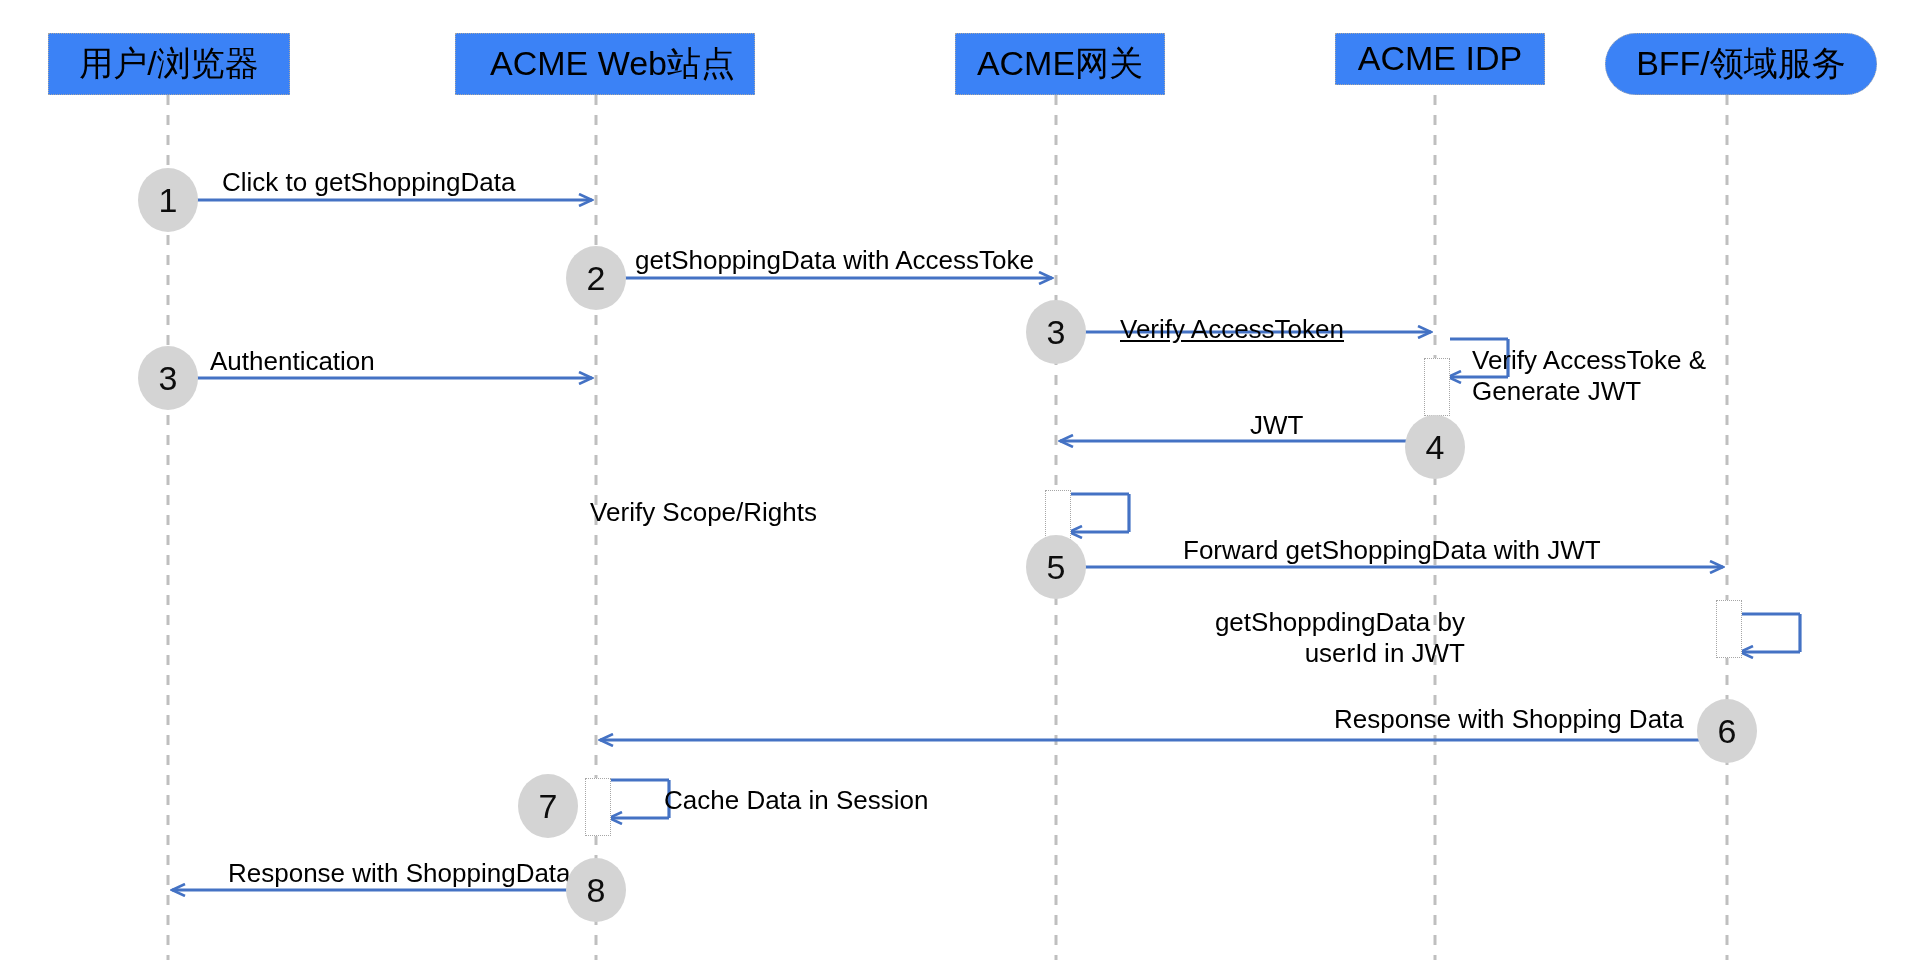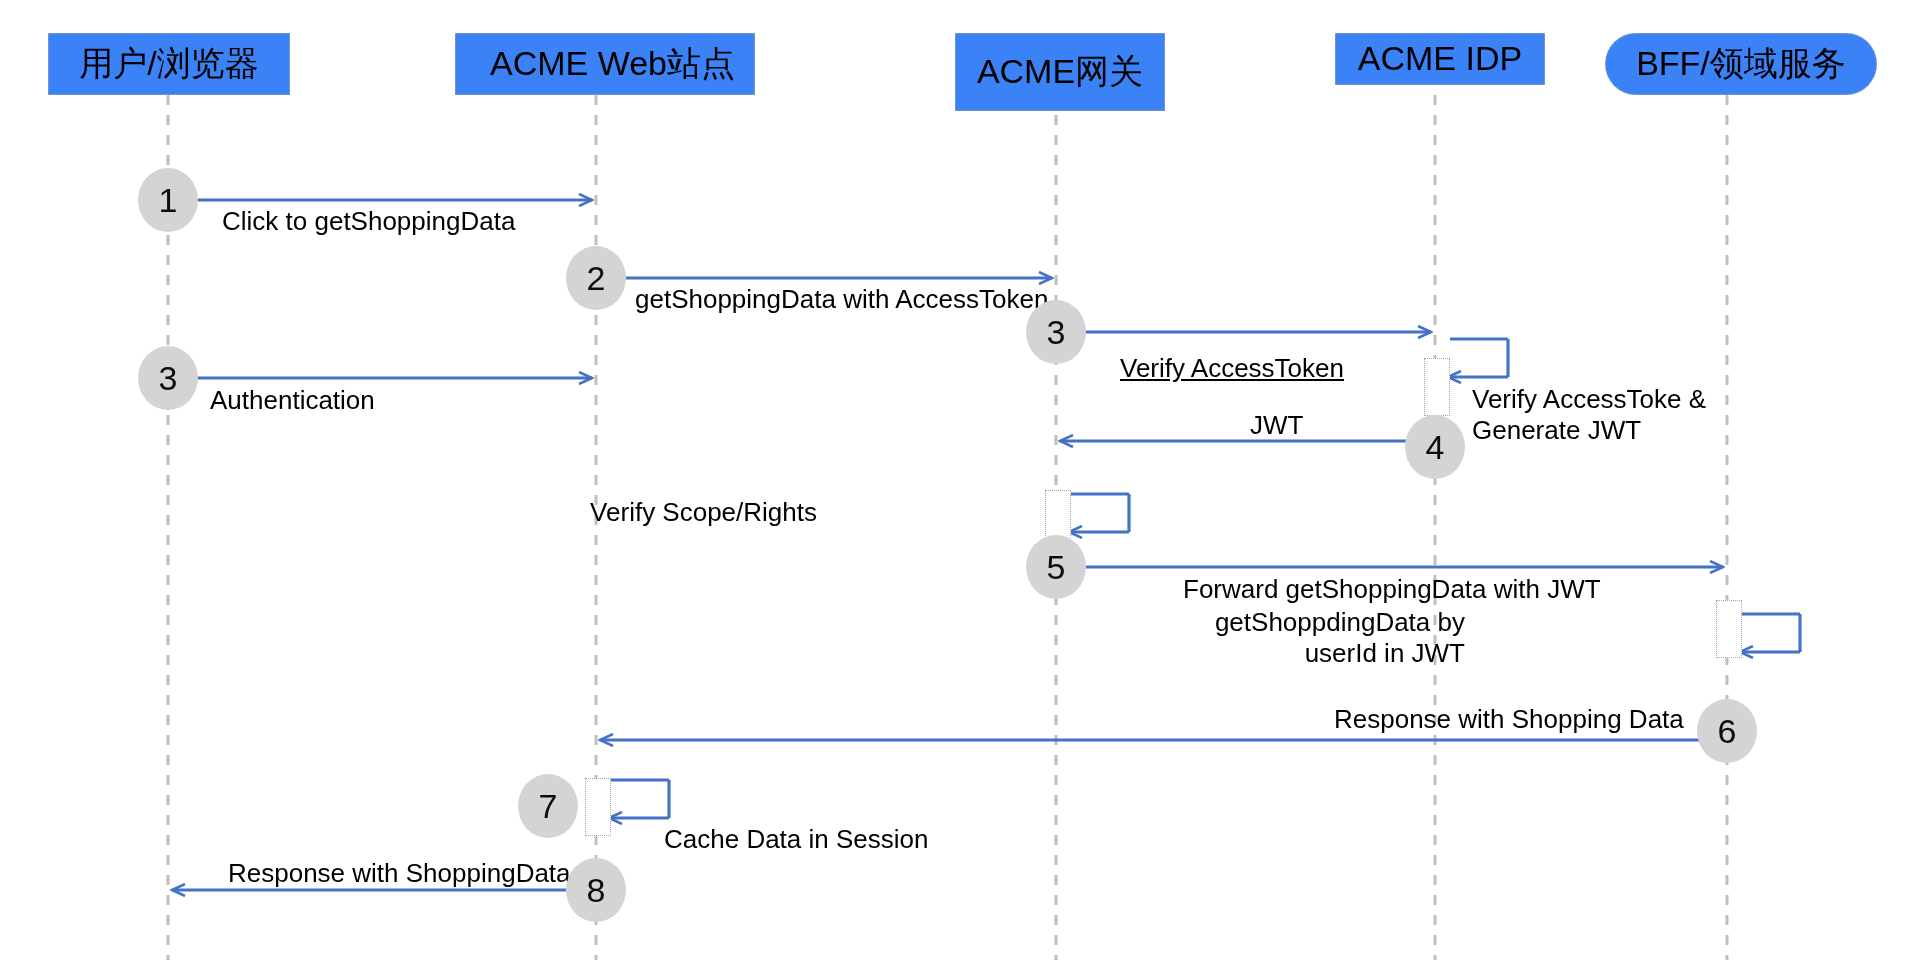--- a/index.html
+++ b/index.html
@@ -40,21 +40,21 @@
     letter-spacing: 0px;
   }
   .msg-label {
     position: absolute;
     color: #000000;
     font-size: 26px;
     line-height: 1.18;
     white-space: pre;
     text-align: right;
   }
-  .msg-label.align-left { text-align: left; margin-top: 39px; }
+  .msg-label.align-left { text-align: left; }
   .msg-label.align-right { text-align: right; }
   .step-badge {
     position: absolute;
     background: #d4d4d4;
     color: #0d0d0d;
     border-radius: 50%;
     display: flex;
     align-items: center;
     justify-content: center;
     font-size: 34px;
@@ -104,33 +104,33 @@
         <line x1="611" y1="780" x2="669" y2="780" stroke="#4472c4" stroke-width="3.2"></line>
         <line x1="669" y1="780" x2="669" y2="818" stroke="#4472c4" stroke-width="3.2"></line>
         <line x1="669" y1="818" x2="609" y2="818" stroke="#4472c4" stroke-width="3.2" marker-end="url(#arrow-open)"></line>
         <line x1="596" y1="890" x2="172" y2="890" stroke="#4472c4" stroke-width="3.2" marker-end="url(#arrow-open)"></line>
       </g>
   </svg>
 
   <div id="actors-layer">
       <div class="actor-box" style="left: 48px; top: 33px; width: 242px; height: 62px;">用户/浏览器</div>
       <div class="actor-box" style="left: 455px; top: 33px; width: 300px; height: 62px; padding-left: 15px;">ACME Web站点</div>
-      <div class="actor-box" style="left: 955px; top: 33px; width: 210px; height: 78px;">ACME网关</div>
+      <div class="actor-box" style="left: 955px; top: 33px; width: 210px; height: 62px;">ACME网关</div>
       <div class="actor-box" style="left: 1335px; top: 33px; width: 210px; height: 52px;">ACME IDP</div>
       <div class="actor-box" style="left: 1605px; top: 33px; width: 272px; height: 62px; border-radius: 31px;">BFF/领域服务</div>
     </div>
   <div id="activations-layer">
       <div class="activation" style="left: 1424px; top: 358px; width: 26px; height: 58px;"></div>
       <div class="activation" style="left: 1045px; top: 490px; width: 26px; height: 58px;"></div>
       <div class="activation" style="left: 1716px; top: 600px; width: 26px; height: 58px;"></div>
       <div class="activation" style="left: 585px; top: 778px; width: 26px; height: 58px;"></div>
     </div>
   <div id="labels-layer">
       <div class="msg-label align-left" style="left: 222px; top: 167px;">Click to getShoppingData</div>
-      <div class="msg-label align-left" style="left: 635px; top: 245px;">getShoppingData with AccessToken</div>
+      <div class="msg-label align-left" style="left: 635px; top: 245px;">getShoppingData with AccessToke</div>
       <div class="msg-label align-left" style="left: 1120px; top: 314px; text-decoration: underline;">Verify AccessToken</div>
       <div class="msg-label align-left" style="left: 210px; top: 346px;">Authentication</div>
       <div class="msg-label align-left" style="left: 1472px; top: 345px;">Verify AccessToke &amp;
 Generate JWT</div>
       <div class="msg-label" style="left: 1250px; top: 410px;">JWT</div>
       <div class="msg-label align-right" style="left: auto; top: 497px; right: 1103px;">Verify Scope/Rights</div>
       <div class="msg-label align-left" style="left: 1183px; top: 535px;">Forward getShoppingData with JWT</div>
       <div class="msg-label align-right" style="left: auto; top: 607px; right: 455px;">getShoppdingData by
 userId in JWT</div>
       <div class="msg-label" style="left: 1334px; top: 704px;">Response with Shopping Data</div>

